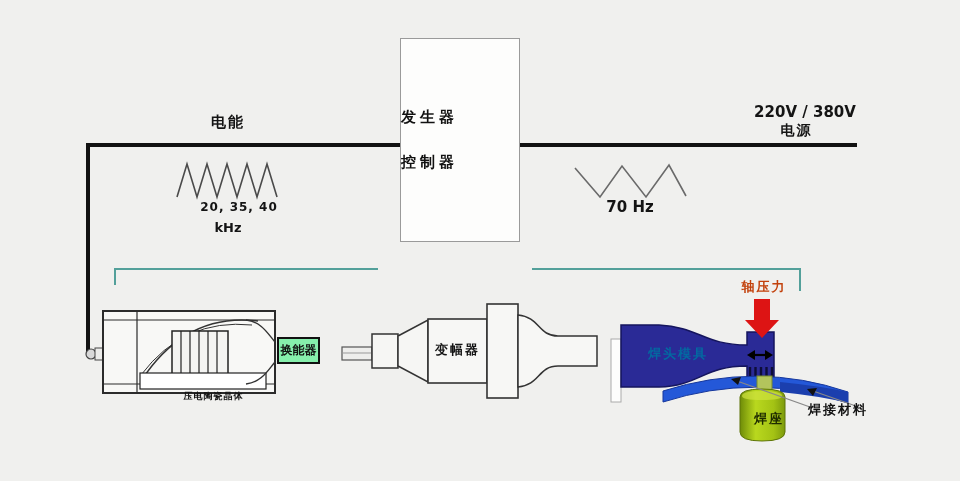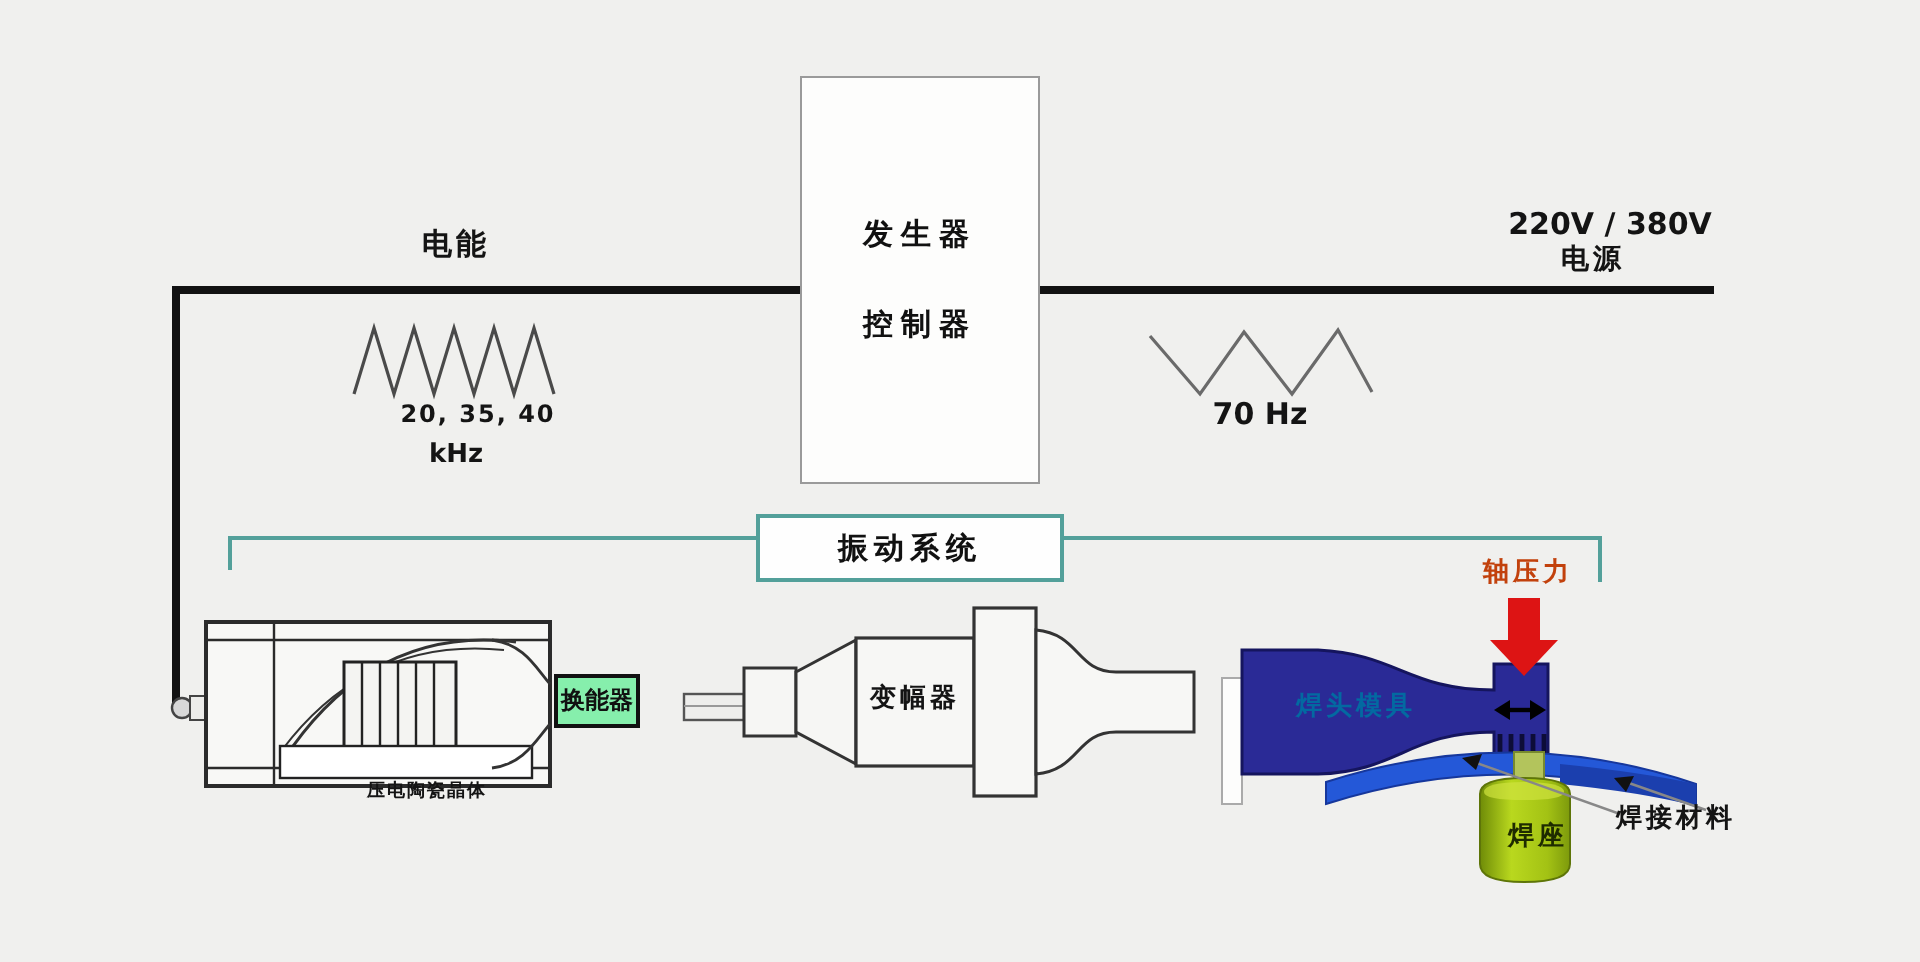--- a/index.html
+++ b/index.html
@@ -9,21 +9,21 @@
   }
   *{margin:0;padding:0;box-sizing:border-box;}
   html,body{width:960px;height:481px;overflow:hidden;}
   body{font-family:"DejaVu Sans","Liberation Sans",sans-serif;background:var(--background);}
   .canvas{position:relative;width:960px;height:481px;background:var(--background);}
   .canvas svg{position:absolute;left:0;top:0;}
   .lbl{position:absolute;font-weight:bold;color:#141414;text-align:center;line-height:1.15;}
   .lbl.cjk{letter-spacing:2px;}
   .generator-box{position:absolute;left:400px;top:38px;width:120px;height:204px;
     background:#fdfdfc;border:1px solid #9a9a9a;display:flex;flex-direction:column;
-    align-items:center;justify-content:center;row-gap:26px;}
+    justify-content:center;row-gap:26px;}
   .generator-box span{font-weight:bold;font-size:15px;letter-spacing:4px;color:#111;}
   .vibration-box{position:absolute;left:378px;top:257px;width:154px;height:34px;
     background:#fefefe;border:2px solid var(--bracket-teal);display:flex;
     align-items:center;justify-content:center;}
   .vibration-box span{font-weight:bold;font-size:15px;letter-spacing:3px;color:#111;}
   .transducer-label-box{position:absolute;left:277px;top:337px;width:43px;height:27px;
     background:#86efac;border:2px solid #111;display:flex;align-items:center;justify-content:center;}
   .transducer-label-box span{font-weight:bold;font-size:12px;color:#111;letter-spacing:0;}
 </style>
 </head>
@@ -126,23 +126,20 @@
       <polygon points="731,379 741,377 738,385" fill="#111"></polygon>
       <polygon points="807,389 817,388 813,396" fill="#111"></polygon>
     </g>
   </svg>
 
   <div class="generator-box">
     <span>发生器</span>
     <span>控制器</span>
   </div>
 
-  <div class="vibration-box">
-    <span>振动系统</span>
-  </div>
 
   <div class="transducer-label-box">
     <span>换能器</span>
   </div>
 
   <div class="lbl cjk" style="left:200px;top:114px;width:56px;font-size:15px;">电能</div>
 
   <div class="lbl" style="left:181px;top:201px;width:116px;font-size:12px;letter-spacing:1px;">20, 35, 40</div>
   <div class="lbl" style="left:170px;top:221px;width:116px;font-size:13px;">kHz</div>
 

